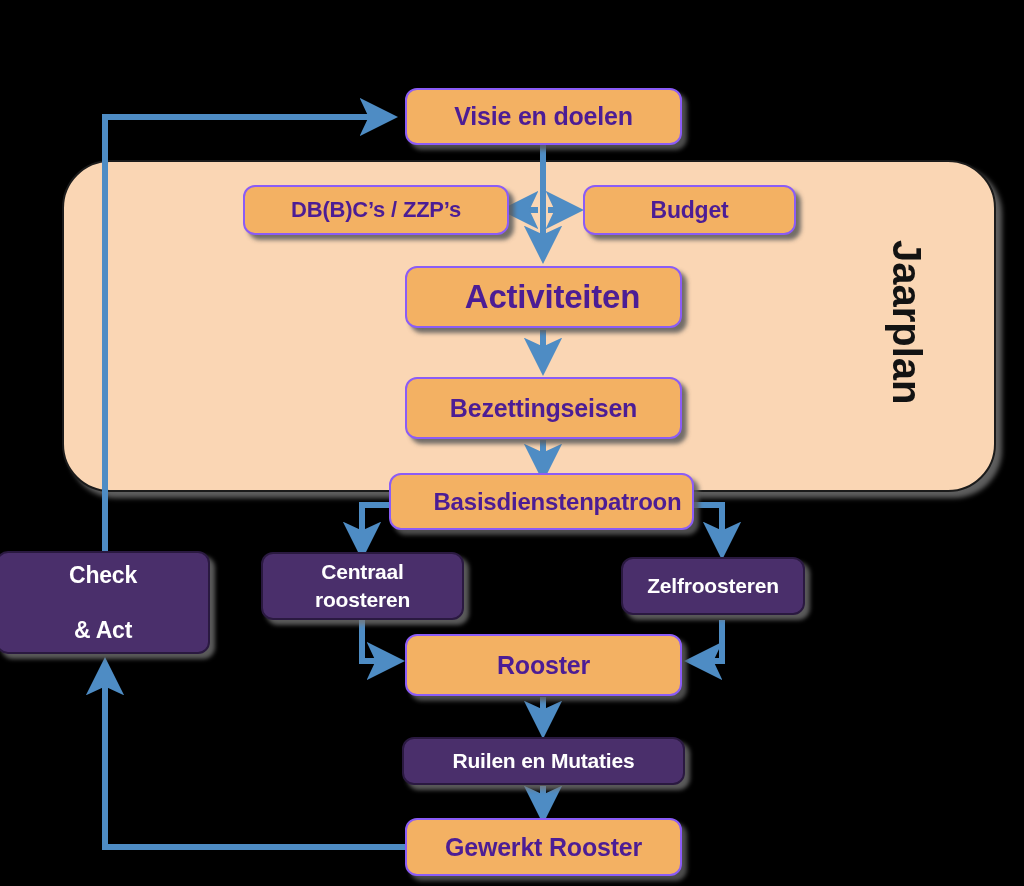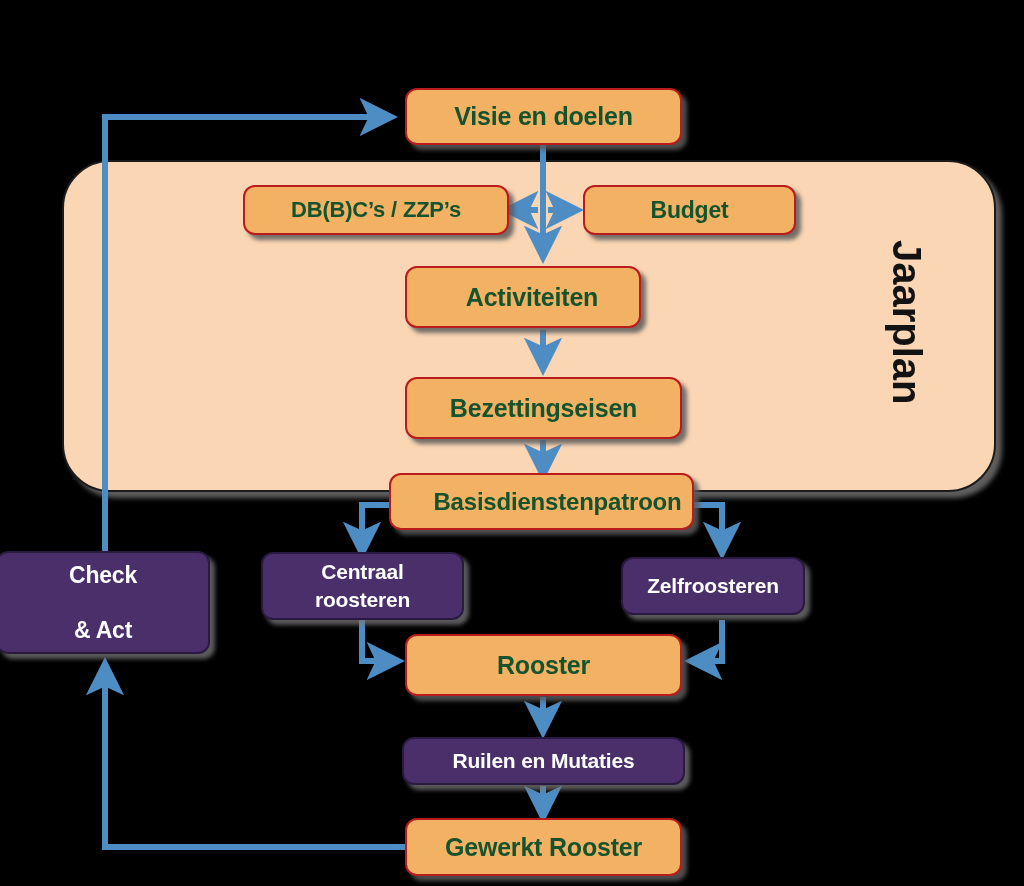--- a/index.html
+++ b/index.html
@@ -31,22 +31,22 @@
     align-items: center;
     justify-content: center;
     text-align: center;
     border-radius: 12px;
     font-weight: bold;
     line-height: 1.32;
     letter-spacing: -0.2px;
   }
   .node.orange {
     background: #F3B163;
-    border: 2px solid #b91c1c;
-    color: #14532d;
+    border: 2px solid #8b5cf6;
+    color: #4c1d95;
     box-shadow: 5px 5px 4px rgba(90,90,90,0.85);
   }
   .node.purple {
     background: #4A2F6B;
     border: 2px solid #2a1940;
     color: #FFFFFF;
     box-shadow: 5px 5px 4px rgba(120,120,120,0.75);
   }
   .panel {
     position: absolute;
@@ -113,21 +113,21 @@
       <path d="M543,786 L543,818"></path>
     </g>
   </svg>
 
   <div class="node orange" style="left:405px; top:88px; width:277px; height:57px; font-size:25px;">Visie en doelen</div>
 
   <div class="node orange" style="left:243px; top:185px; width:266px; height:50px; font-size:22px;">DB(B)C’s / ZZP’s</div>
 
   <div class="node orange" style="left:583px; top:185px; width:213px; height:50px; font-size:23px;">Budget</div>
 
-  <div class="node orange" style="left:405px; top:266px; width:236px; height:62px; font-size:25px;padding-left:18px;">Activiteiten</div>
+  <div class="node orange" style="left:405px; top:266px; width:277px; height:62px; font-size:33px;padding-left:18px;">Activiteiten</div>
 
   <div class="node orange" style="left:405px; top:377px; width:277px; height:62px; font-size:25px;">Bezettingseisen</div>
 
   <div class="node orange" style="left:389px; top:473px; width:305px; height:57px; font-size:24px;padding-left:32px;">Basisdienstenpatroon</div>
 
   <div class="node purple two-line" style="left:-4px; top:551px; width:214px; height:103px; font-size:23px;">
     <span>Check</span>
     <span style="margin-top:24px;">&amp; Act</span>
   </div>
 

